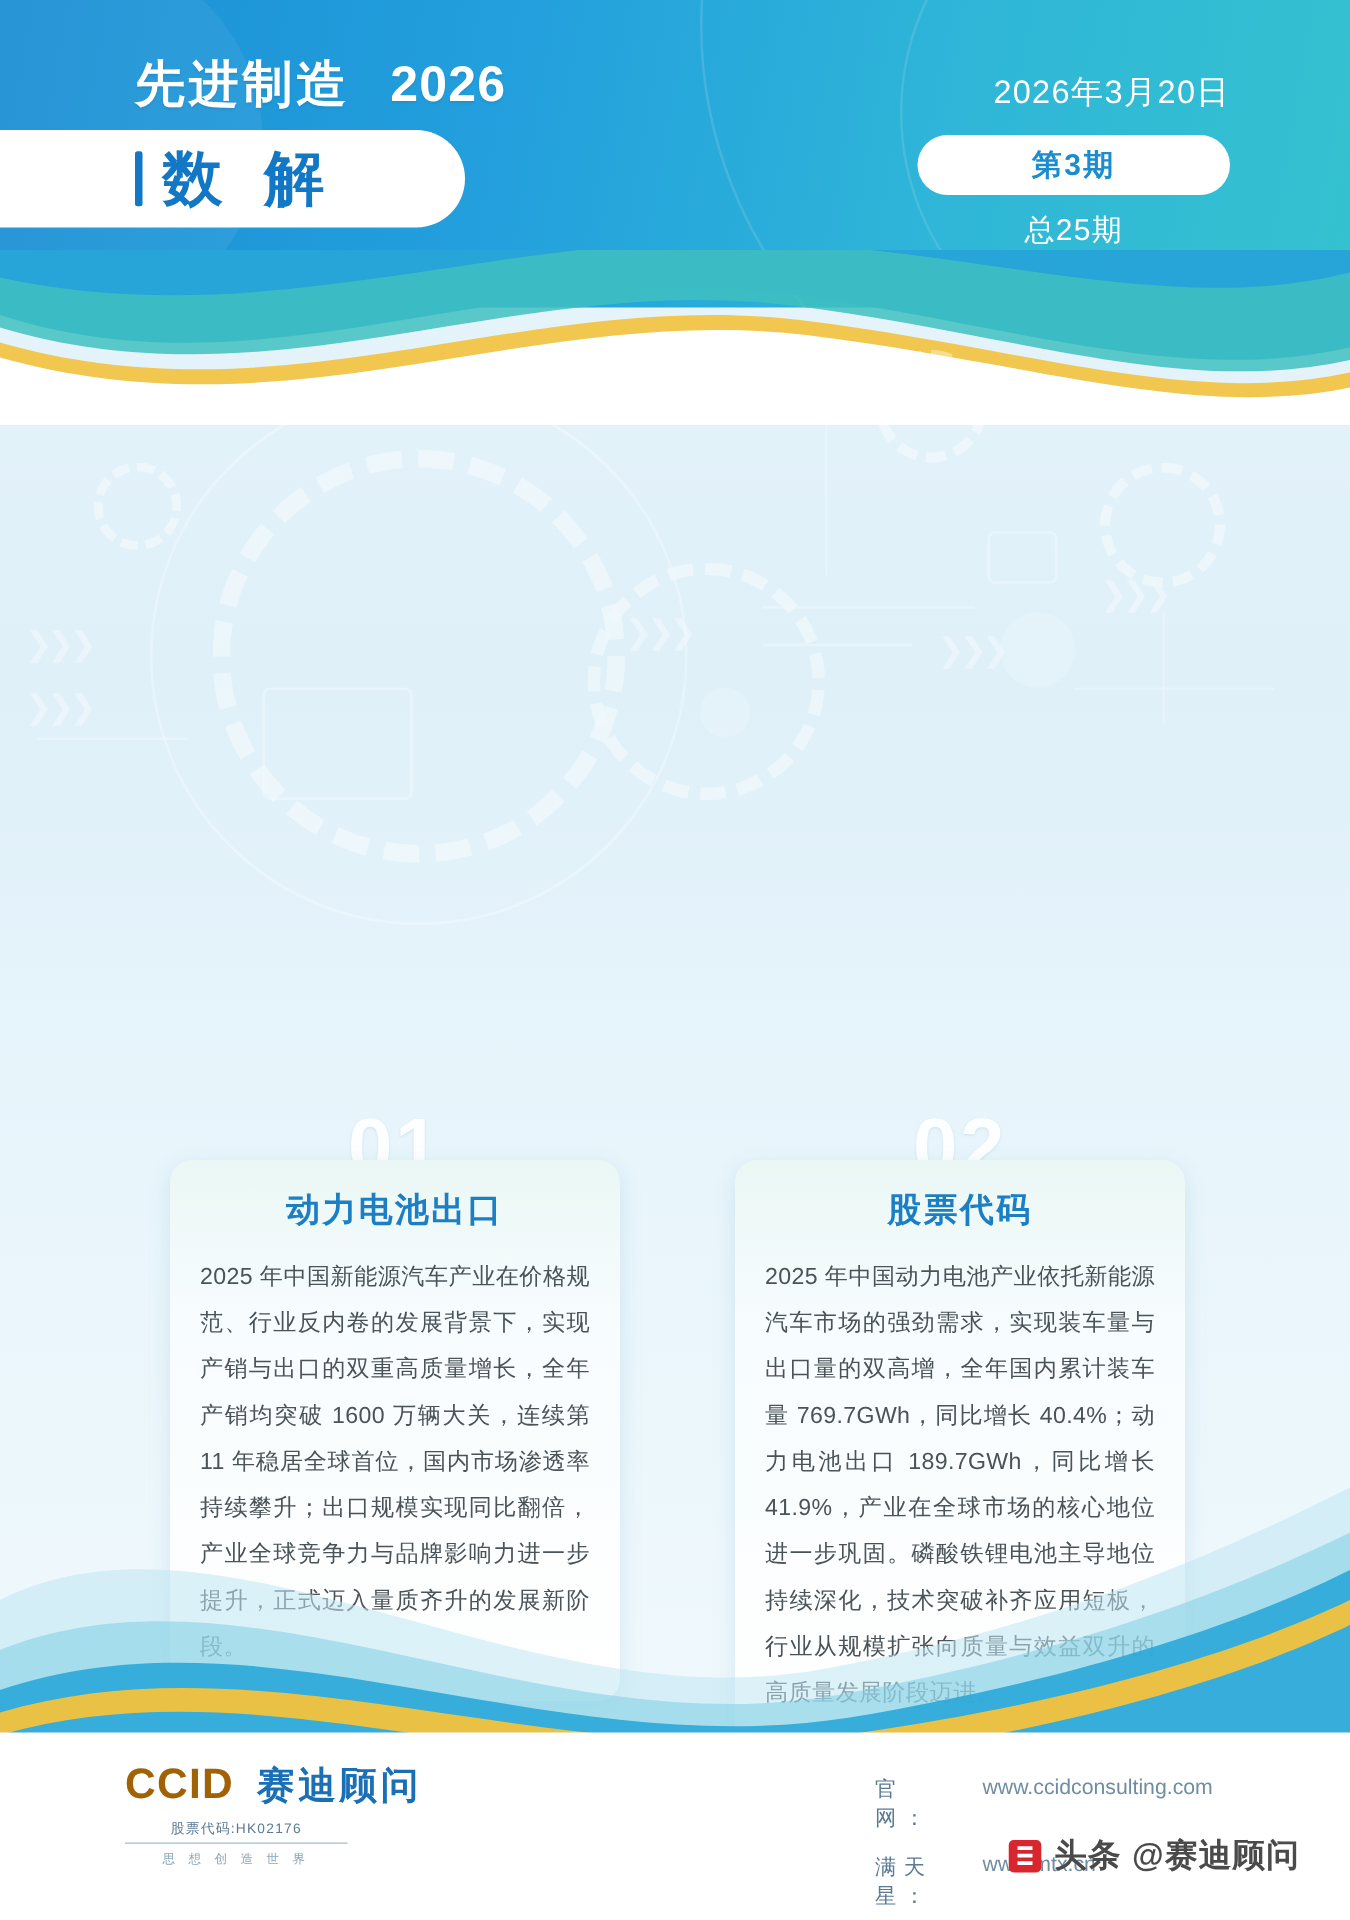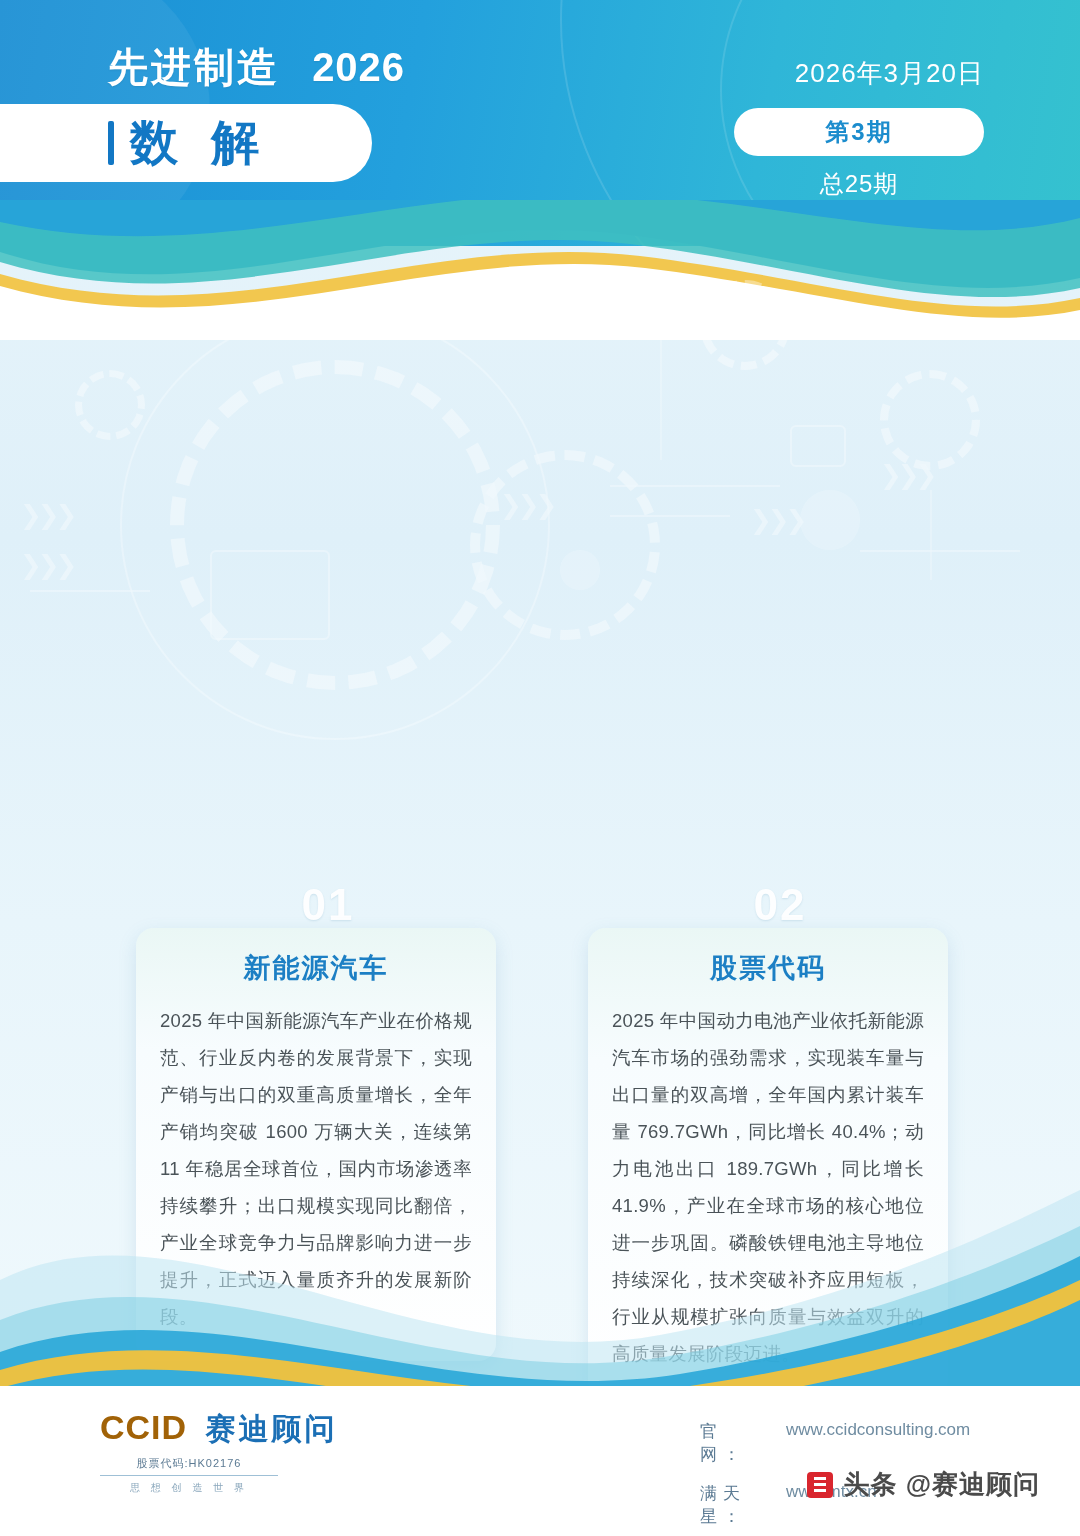--- a/index.html
+++ b/index.html
@@ -101,22 +101,22 @@
     text-shadow: 0 2px 0 rgba(255,255,255,.5);
   }
 
   
   .cards { position: absolute; left: 136px; top: 880px; width: 830px; }
   .card-wrap { position: absolute; width: 360px; }
   .card-wrap.c1 { left: 0; }
   .card-wrap.c2 { left: 452px; }
   .card-num {
     position: absolute; top: 0; left: 50%; transform: translateX(-50%);
-    font-size: 44px; font-weight: bold; color: rgba(255,255,255,0.95);
-    letter-spacing: 2px; text-shadow: 0 1px 2px rgba(120,170,200,.25); margin-left: 12px;
+    font-size: 64px; font-weight: bold; color: rgba(255,255,255,0.95);
+    letter-spacing: 2px; text-shadow: 0 1px 2px rgba(120,170,200,.25);
   }
   .card {
     position: absolute; top: 48px; left: 0; width: 360px;
     background: linear-gradient(180deg, #eaf7f5 0%, #f7fcfe 28%, #ffffff 100%);
     border-radius: 18px;
     box-shadow: 0 6px 18px rgba(90,150,190,.18);
     padding: 22px 24px 26px 24px;
   }
   .card-title {
     text-align: center; color: #1c7fc4; font-size: 27px; font-weight: bold;
@@ -226,21 +226,21 @@
     <div class="chev" style="left:750px; top:255px;">❯❯❯</div>
     <div class="chev" style="left:880px; top:210px;">❯❯❯</div>
   </div>
 
 
   <div class="cards">
 
     <div class="card-wrap c1">
       <div class="card-num">01</div>
       <div class="card">
-        <div class="card-title">新能源汽车</div>
+        <div class="card-title">动力电池出口</div>
         <div class="card-body">2025 年中国新能源汽车产业在价格规范、行业反内卷的发展背景下，实现产销与出口的双重高质量增长，全年产销均突破 1600 万辆大关，连续第 11 年稳居全球首位，国内市场渗透率持续攀升；出口规模实现同比翻倍，产业全球竞争力与品牌影响力进一步提升，正式迈入量质齐升的发展新阶段。</div>
       </div>
     </div>
 
     <div class="card-wrap c2">
       <div class="card-num">02</div>
       <div class="card">
         <div class="card-title">股票代码</div>
         <div class="card-body">2025 年中国动力电池产业依托新能源汽车市场的强劲需求，实现装车量与出口量的双高增，全年国内累计装车量 769.7GWh，同比增长 40.4%；动力电池出口 189.7GWh，同比增长 41.9%，产业在全球市场的核心地位进一步巩固。磷酸铁锂电池主导地位持续深化，技术突破补齐应用短板，行业从规模扩张向质量与效益双升的高质量发展阶段迈进。</div>
       </div>

